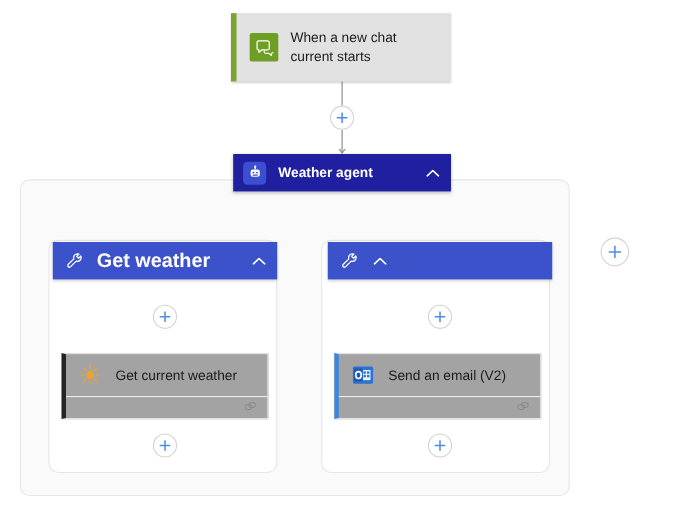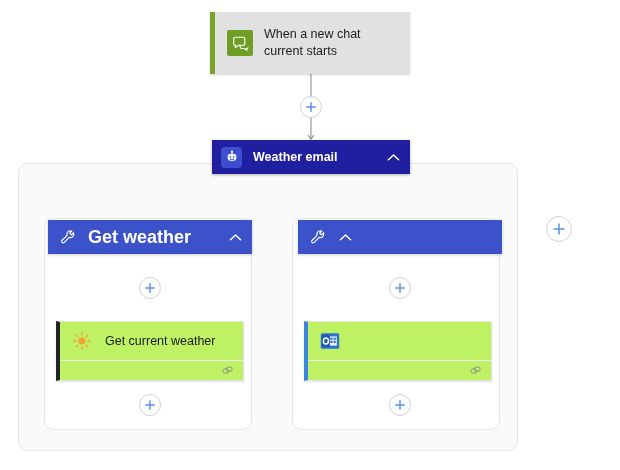--- a/index.html
+++ b/index.html
@@ -129,21 +129,21 @@
     color: #ffffff;
     font-size: 18px;
     font-weight: bold;
     flex: 1 1 auto;
   }
 
   
   .action-card {
     top: 321px;
     width: 188px; height: 60px;
-    background: #bef264;
+    background: #a3a3a3;
     border: 1px solid #e3e3e3;
     box-shadow: 0 1px 2px rgba(0,0,0,0.13);
     display: flex;
     flex-direction: column;
   }
   .action-card.left  { left: 56px; border-left: 4px solid #242424; }
   .action-card.right { left: 304px; border-left: 4px solid #3b87e0; }
   .action-main {
     flex: 1 1 auto;
     display: flex;
@@ -238,21 +238,21 @@
     <div class="agent-badge">
       <svg width="14" height="14" viewBox="0 0 16 16" xmlns="http://www.w3.org/2000/svg">
         <rect x="3.2" y="4.6" width="9.6" height="7.6" rx="2.4" fill="#ffffff"></rect>
         <rect x="5.2" y="7.0" width="1.8" height="1.8" rx="0.5" fill="#3b4fd0"></rect>
         <rect x="9.0" y="7.0" width="1.8" height="1.8" rx="0.5" fill="#3b4fd0"></rect>
         <rect x="5.2" y="9.9" width="5.6" height="1.2" rx="0.6" fill="#3b4fd0"></rect>
         <rect x="7.3" y="1.9" width="1.4" height="2.6" rx="0.6" fill="#ffffff"></rect>
         <circle cx="8" cy="1.7" r="1.15" fill="#ffffff"></circle>
       </svg>
     </div>
-    <div class="agent-label">Weather email</div>
+    <div class="agent-label">Weather agent</div>
     <div class="chev">
       <svg width="13" height="9" viewBox="0 0 13 9" xmlns="http://www.w3.org/2000/svg">
         <path d="M1.4 6.8 L6.5 2.0 L11.6 6.8" fill="none" stroke="#ffffff" stroke-width="1.5" stroke-linecap="round" stroke-linejoin="round"></path>
       </svg>
     </div>
   </div>
 
   <div class="node tool-header left">
     <div class="tool-icon">
       <svg width="16" height="16" viewBox="0 0 16 16" xmlns="http://www.w3.org/2000/svg">
@@ -316,20 +316,21 @@
           <rect x="0.8" y="2.2" width="18.4" height="15.6" rx="1.6" fill="#2a72d4"></rect>
           <rect x="9.2" y="5.4" width="7.6" height="9.2" fill="#ffffff" opacity="0.92"></rect>
           <rect x="10.4" y="6.6" width="2.2" height="2.2" fill="#2a72d4"></rect>
           <rect x="13.6" y="6.6" width="2.2" height="2.2" fill="#2a72d4"></rect>
           <rect x="10.4" y="9.8" width="2.2" height="2.2" fill="#2a72d4"></rect>
           <rect x="13.6" y="9.8" width="2.2" height="2.2" fill="#2a72d4"></rect>
           <rect x="1.9" y="4.1" width="8.0" height="11.8" rx="1.3" fill="#1b59b3"></rect>
           <ellipse cx="5.9" cy="10.0" rx="2.5" ry="3.1" fill="none" stroke="#ffffff" stroke-width="1.5"></ellipse>
         </svg>
       </div>
+      <div class="action-title">Send an email (V2)</div>
     </div>
     <div class="action-foot">
       <span>
         <svg width="13" height="11" viewBox="0 0 14 12" xmlns="http://www.w3.org/2000/svg">
           <ellipse cx="5.2" cy="6.6" rx="3.3" ry="2.5" fill="none" stroke="#8a8a8a" stroke-width="1"></ellipse>
           <ellipse cx="8.8" cy="4.6" rx="3.3" ry="2.5" fill="none" stroke="#8a8a8a" stroke-width="1"></ellipse>
         </svg>
       </span>
     </div>
   </div>

